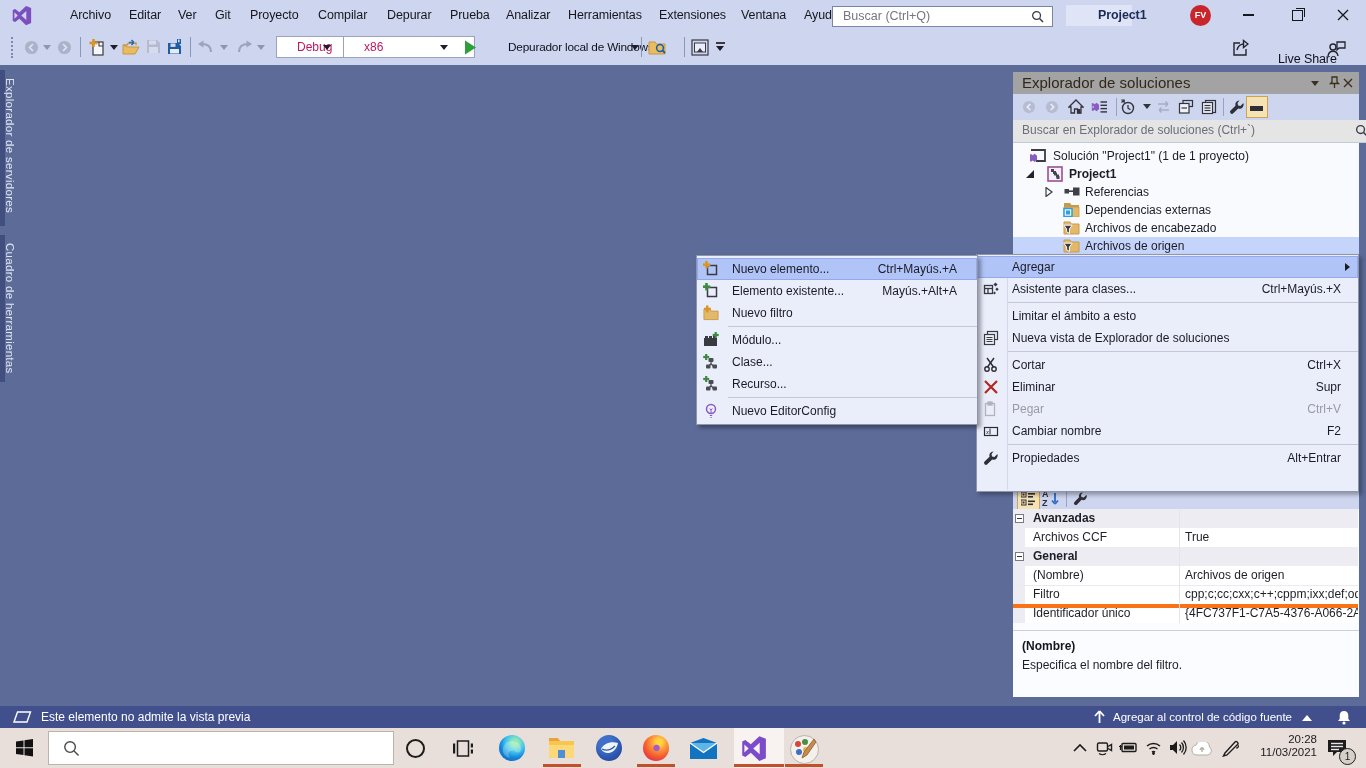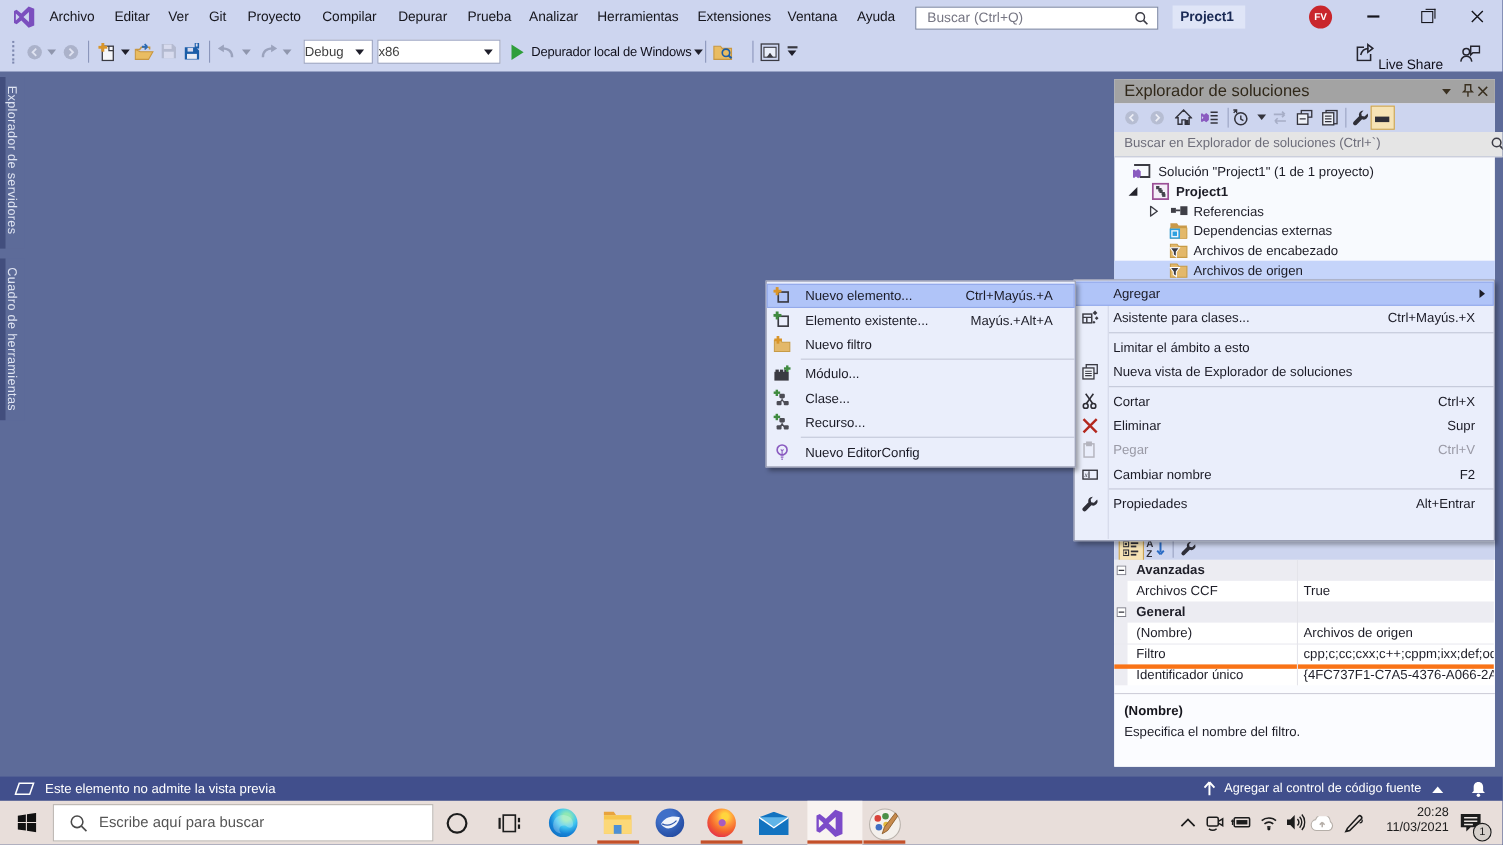--- a/index.html
+++ b/index.html
@@ -1,22 +1,22 @@
 <!DOCTYPE html>
 <html><head><meta charset="utf-8">
 <style>
 html,body{margin:0;padding:0;width:1366px;height:768px;overflow:hidden;
  font-family:"Liberation Sans",sans-serif;-webkit-font-smoothing:antialiased;}
 .ab{position:absolute;}
 body{position:relative;background:#5d6b99;}
 #titlebar{left:0;top:0;width:1366px;height:30px;background:#cdd5ef;}
 #toolbar{left:0;top:30px;width:1366px;height:35px;background:#cdd5ef;}
-.mi{position:absolute;top:0;height:30px;line-height:30px;font-size:12.5px;color:#16161d;letter-spacing:-0.1px;}
+.mi{position:absolute;top:0;height:30px;line-height:30px;font-size:12.5px;color:#16161d;letter-spacing:-0.1px;margin-left:25px;}
 .combo{position:absolute;top:36px;height:20px;background:#fff;border:1px solid #99a2c0;
- font-size:12px;color:#404040;line-height:20px;padding-left:0;}
+ font-size:12px;color:#be185d;line-height:20px;padding-left:20px;}
 .caret{position:absolute;width:0;height:0;border-left:4px solid transparent;
  border-right:4px solid transparent;border-top:5px solid #1e1e2a;}
 .caretg{position:absolute;width:0;height:0;border-left:4px solid transparent;
  border-right:4px solid transparent;border-top:5px solid #8f96ad;}
 .tsep{position:absolute;top:37px;width:1px;height:20px;background:#8b96bb;}
 .vtab{position:absolute;left:0;width:22px;background:#5d6b99;}
 .vtab .bar{position:absolute;left:0;top:0;width:5px;height:100%;background:#424e7d;}
 .vtab .txt{position:absolute;left:4px;top:8px;writing-mode:vertical-rl;
  font-size:11.5px;color:#dfe4f2;letter-spacing:0.3px;white-space:nowrap;}
 #solexp{left:1013px;top:72px;width:346px;height:625px;background:#f8fafe;}
@@ -578,21 +578,20 @@
         <path d="M8.5 1.2 17 0v8.2H8.5z"></path>
         <path d="M0 9.2h7.5v6.9L0 15z"></path>
         <path d="M8.5 9.2H17v8.3L8.5 16.3z"></path>
       </g>
     </svg>
  <div class="ab" style="left:48px;top:3px;width:344px;height:32px;background:#fff;border:1px solid #bab3ae">
   <svg class="ab" style="left:14px;top:8px" width="17" height="17" viewBox="0 0 18 18">
         <circle cx="7.5" cy="7.5" r="5.6" fill="none" stroke="#4a4a4a" stroke-width="1.5"></circle>
         <line x1="11.7" y1="11.7" x2="16.5" y2="16.5" stroke="#4a4a4a" stroke-width="1.5"></line>
       </svg>
-  <span style="position:absolute;left:41px;top:0;line-height:32px;font-size:13.5px;color:#555">Escribe aquí para buscar</span>
  </div>
  <div class="ab" style="left:406px;top:11px;width:15px;height:15px;border-radius:50%;border:2.2px solid #1c1c1c"></div>
  <svg class="ab" style="left:453px;top:12px" width="20" height="17" viewBox="0 0 20 17">
       <g fill="none" stroke="#1c1c1c" stroke-width="1.5">
         <rect x="4.5" y="1" width="11" height="15"></rect>
       </g>
       <g fill="#1c1c1c">
         <rect x="0" y="3.5" width="2.2" height="10"></rect>
         <rect x="17.8" y="3.5" width="2.2" height="4"></rect>
         <rect x="17.8" y="9.5" width="2.2" height="4"></rect>

